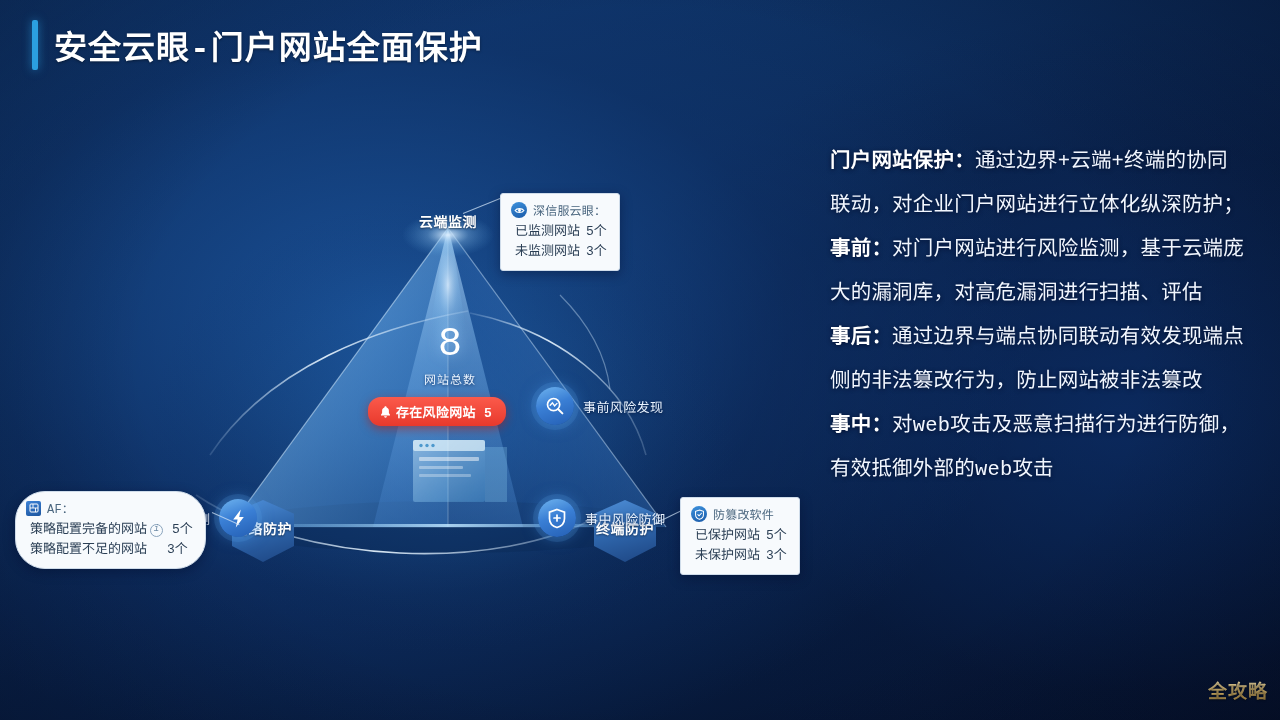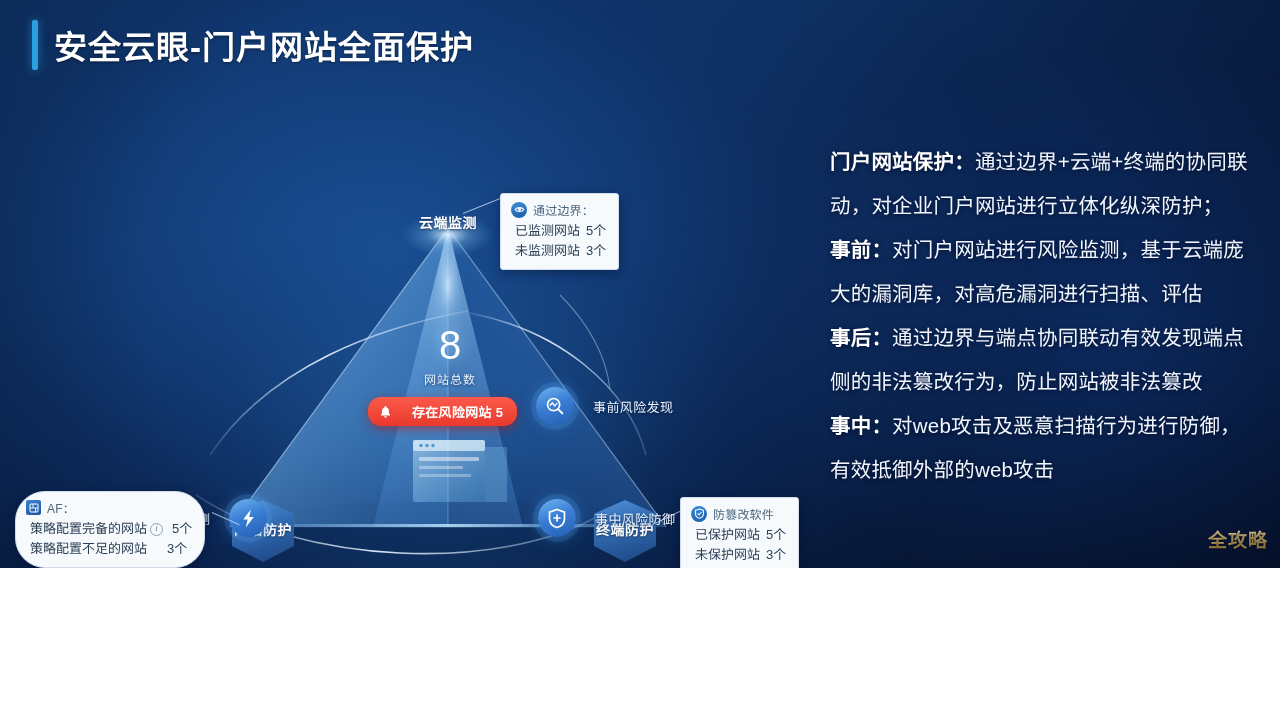--- a/index.html
+++ b/index.html
@@ -8,26 +8,27 @@
   html, body {
     width: 1280px;
     height: 720px;
     overflow: hidden;
     font-family: "Liberation Sans", "DejaVu Sans", sans-serif;
   }
 
   #slide {
     position: relative;
     width: 1280px;
-    height: 568px;
+    height: 720px;
     background:
       radial-gradient(ellipse 900px 620px at 30% 44%, rgba(28,86,160,0.85) 0%, rgba(16,54,112,0.45) 45%, rgba(8,28,64,0) 72%),
       radial-gradient(ellipse 700px 500px at 88% 58%, rgba(12,46,104,0.70) 0%, rgba(8,26,62,0.25) 55%, rgba(5,16,42,0) 80%),
       linear-gradient(160deg, #103a74 0%, #0d2f60 28%, #0a2450 52%, #071a3c 78%, #050f28 100%);
     overflow: hidden;
+    font-family: Liberation Mono, monospace;
   }
 
   
   #slide::after {
     content: "";
     position: absolute;
     inset: 0;
     background: radial-gradient(ellipse 1000px 700px at 50% 50%, rgba(0,0,0,0) 50%, rgba(2,8,24,0.55) 100%);
     pointer-events: none;
   }
@@ -129,41 +130,41 @@
     color: #eaf4ff;
     letter-spacing: 1px;
     text-shadow: 0 1px 3px rgba(10,40,90,0.8);
   }
   .risk-pill {
     position: absolute;
     left: 368px;
     top: 302px;
     display: flex;
     align-items: center;
-    gap: 20px;
+    gap: 4px;
     padding: 5px 14px 5px 11px;
     background: linear-gradient(180deg, #fb5a4b 0%, #e8392c 100%);
     border-radius: 13px;
     box-shadow: 0 3px 10px rgba(180,30,20,0.55);
     z-index: 14;
     white-space: nowrap;
   }
   .risk-pill .pill-text {
     font-size: 13px;
     font-weight: bold;
     color: #ffffff;
     letter-spacing: 0.3px;
   }
 
   
   .icon-node {
     position: absolute;
     display: flex;
     align-items: center;
-    gap: 19px;
+    gap: 9px;
     z-index: 13;
     white-space: nowrap;
   }
   .icon-node.left-label { flex-direction: row-reverse; }
   .badge-circle {
     width: 38px;
     height: 38px;
     border-radius: 50%;
     background: linear-gradient(160deg, #6fb4ef 0%, #3a7fd5 45%, #245fb4 100%);
     display: flex;
@@ -455,21 +456,21 @@
   <div class="conn" style="left:655px; top:523px; width:32px; height:1px; transform:rotate(-26deg);"></div>
 
   <div class="callout" id="callout-cloud">
     <div class="c-head">
       <span class="rd-icon">
         <svg width="11" height="11" viewBox="0 0 12 12">
           <path d="M1.2 6 C3 3.2 9 3.2 10.8 6 C9 8.8 3 8.8 1.2 6 Z" fill="none" stroke="#ffffff" stroke-width="1.2"></path>
           <circle cx="6" cy="6" r="1.6" fill="#ffffff"></circle>
         </svg>
       </span>
-      <span class="c-title">通过边界：</span>
+      <span class="c-title">深信服云眼：</span>
     </div>
     <div class="c-rows">
       <div class="c-row">
         <span class="lbl">已监测网站</span>
         <span class="val">5个</span>
       </div>
       <div class="c-row">
         <span class="lbl">未监测网站</span>
         <span class="val">3个</span>
       </div>

